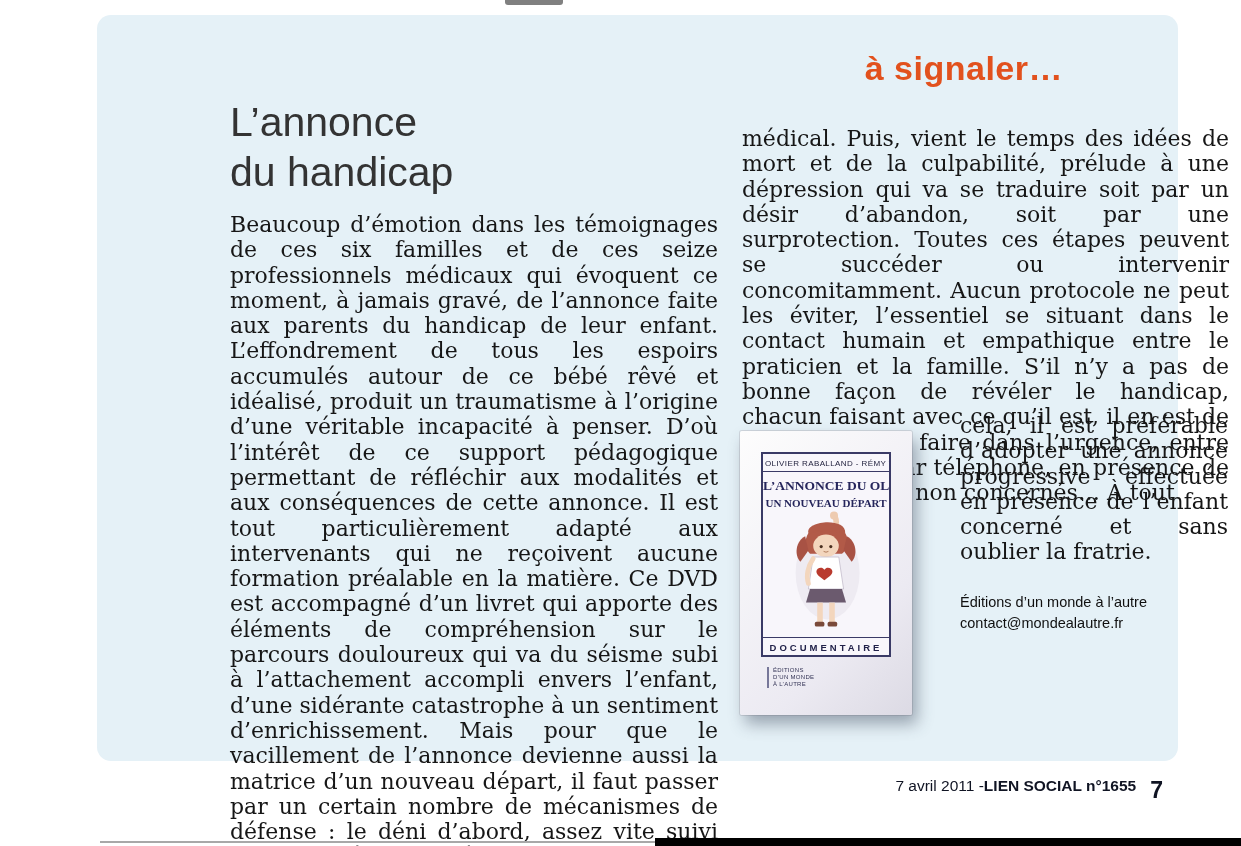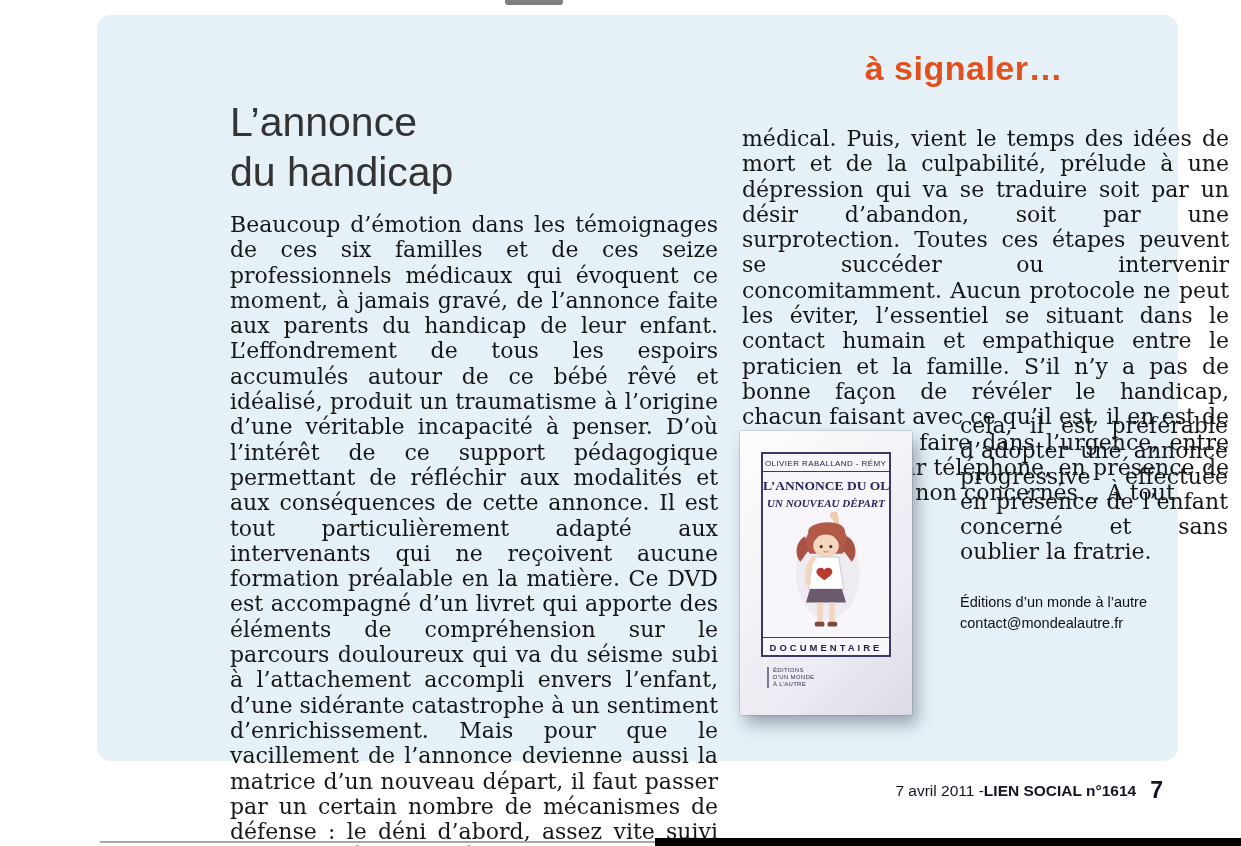--- a/index.html
+++ b/index.html
@@ -96,21 +96,20 @@
     font-family: "Liberation Serif", serif;
     font-weight: bold;
     font-size: 13.5px;
     color: #26265c;
     text-align: center;
     margin-top: 6px;
     white-space: nowrap;
   }
   .dvd-subtitle {
     font-family: "Liberation Serif", serif;
-    font-style: italic;
     font-weight: bold;
     font-size: 11px;
     color: #26265c;
     text-align: center;
     margin-top: 3px;
   }
   .dvd-art {
     flex: 1;
     display: flex;
     align-items: center;
@@ -157,21 +156,21 @@
   }
   .caption p { margin: 0; }
   .caption-title { font-weight: bold; font-style: italic; }
 
   
   .footer {
     position: absolute;
     top: 777px;
     right: 78px;
     display: flex;
-    align-items: center;
+    align-items: flex-start;
     font-family: "Liberation Sans", sans-serif;
     color: #101423;
   }
   .footer-date { font-size: 15.5px; }
   .footer-mag  { font-size: 15.5px; font-weight: bold; }
   .footer-page { font-size: 23px; font-weight: bold; margin-left: 14px; }
 
   
   .scan-bar-right {
     position: absolute;
@@ -257,19 +256,19 @@
 
   <div class="caption">
     <p>Éditions d’un monde à l’autre</p>
     <p>contact@mondealautre.fr</p>
   </div>
 
 </div>
 
 <div class="footer">
   <span class="footer-date">7 avril 2011 - </span>
-  <span class="footer-mag">LIEN SOCIAL n°1614</span>
+  <span class="footer-mag">LIEN SOCIAL n°1655</span>
   <span class="footer-page">7</span>
 </div>
 
 <div class="scan-smudge-top"></div>
 <div class="scan-line-left"></div>
 <div class="scan-bar-right"></div>
 
 </body></html>

